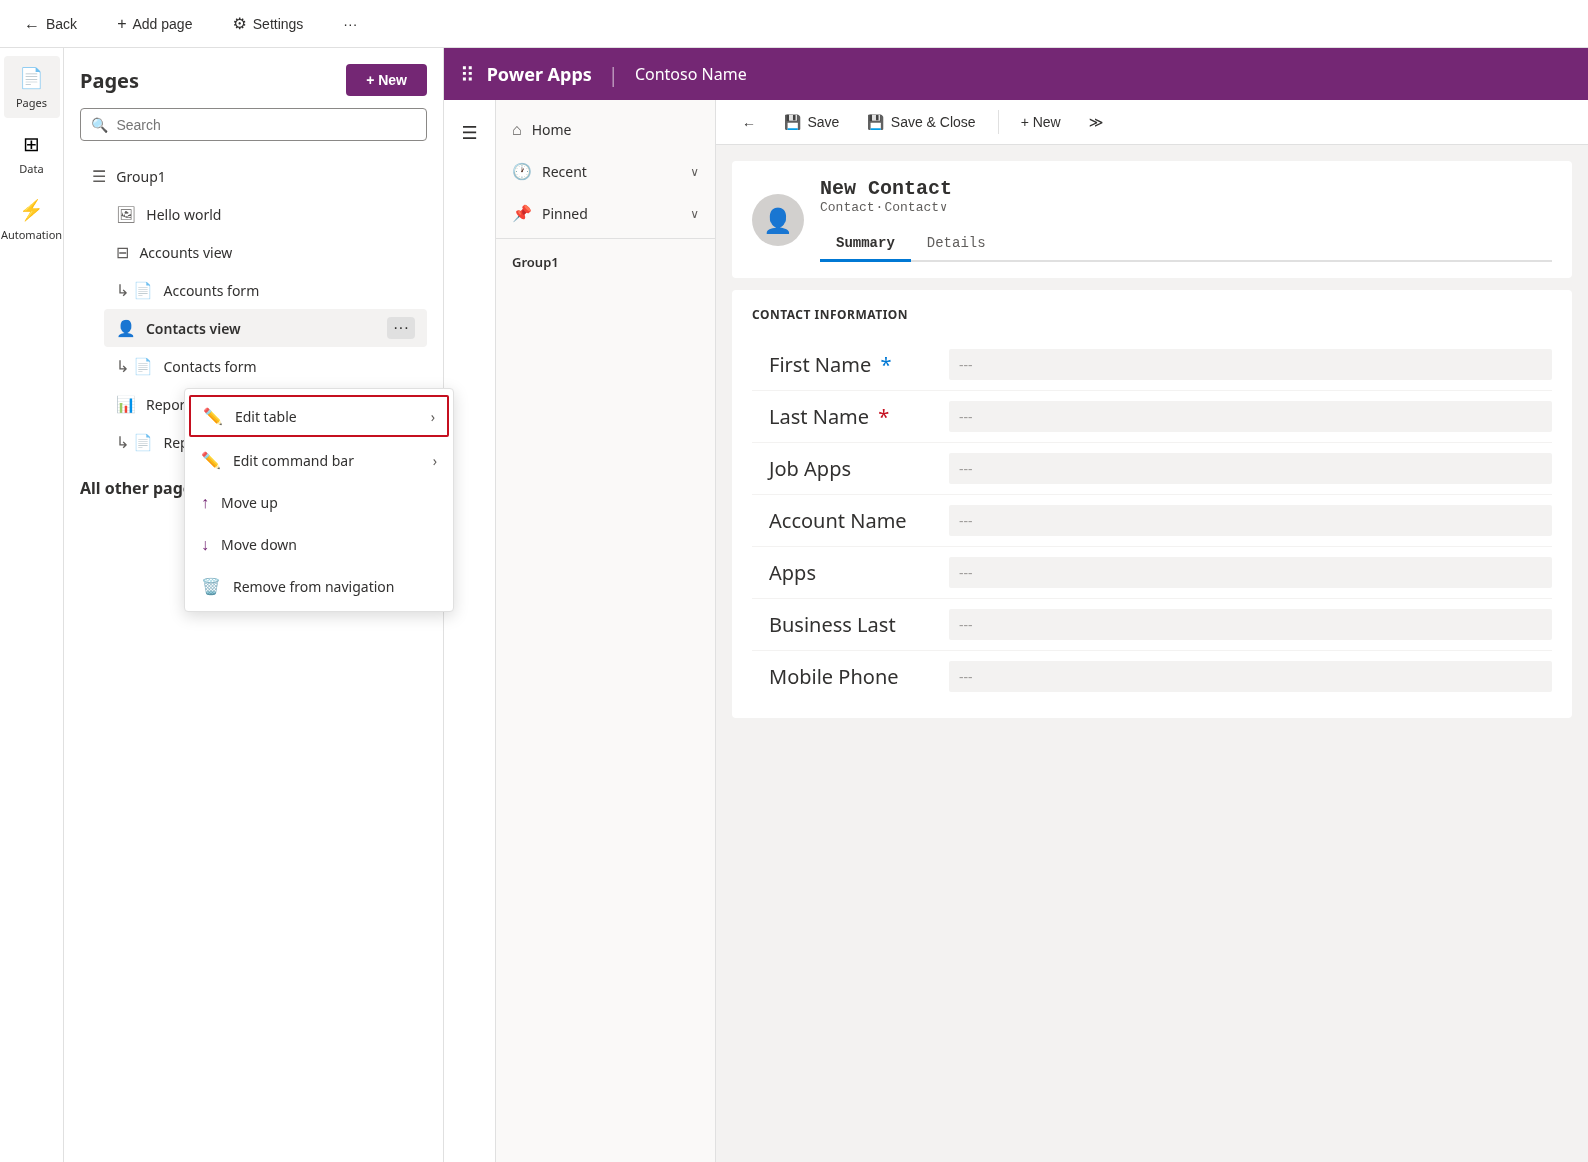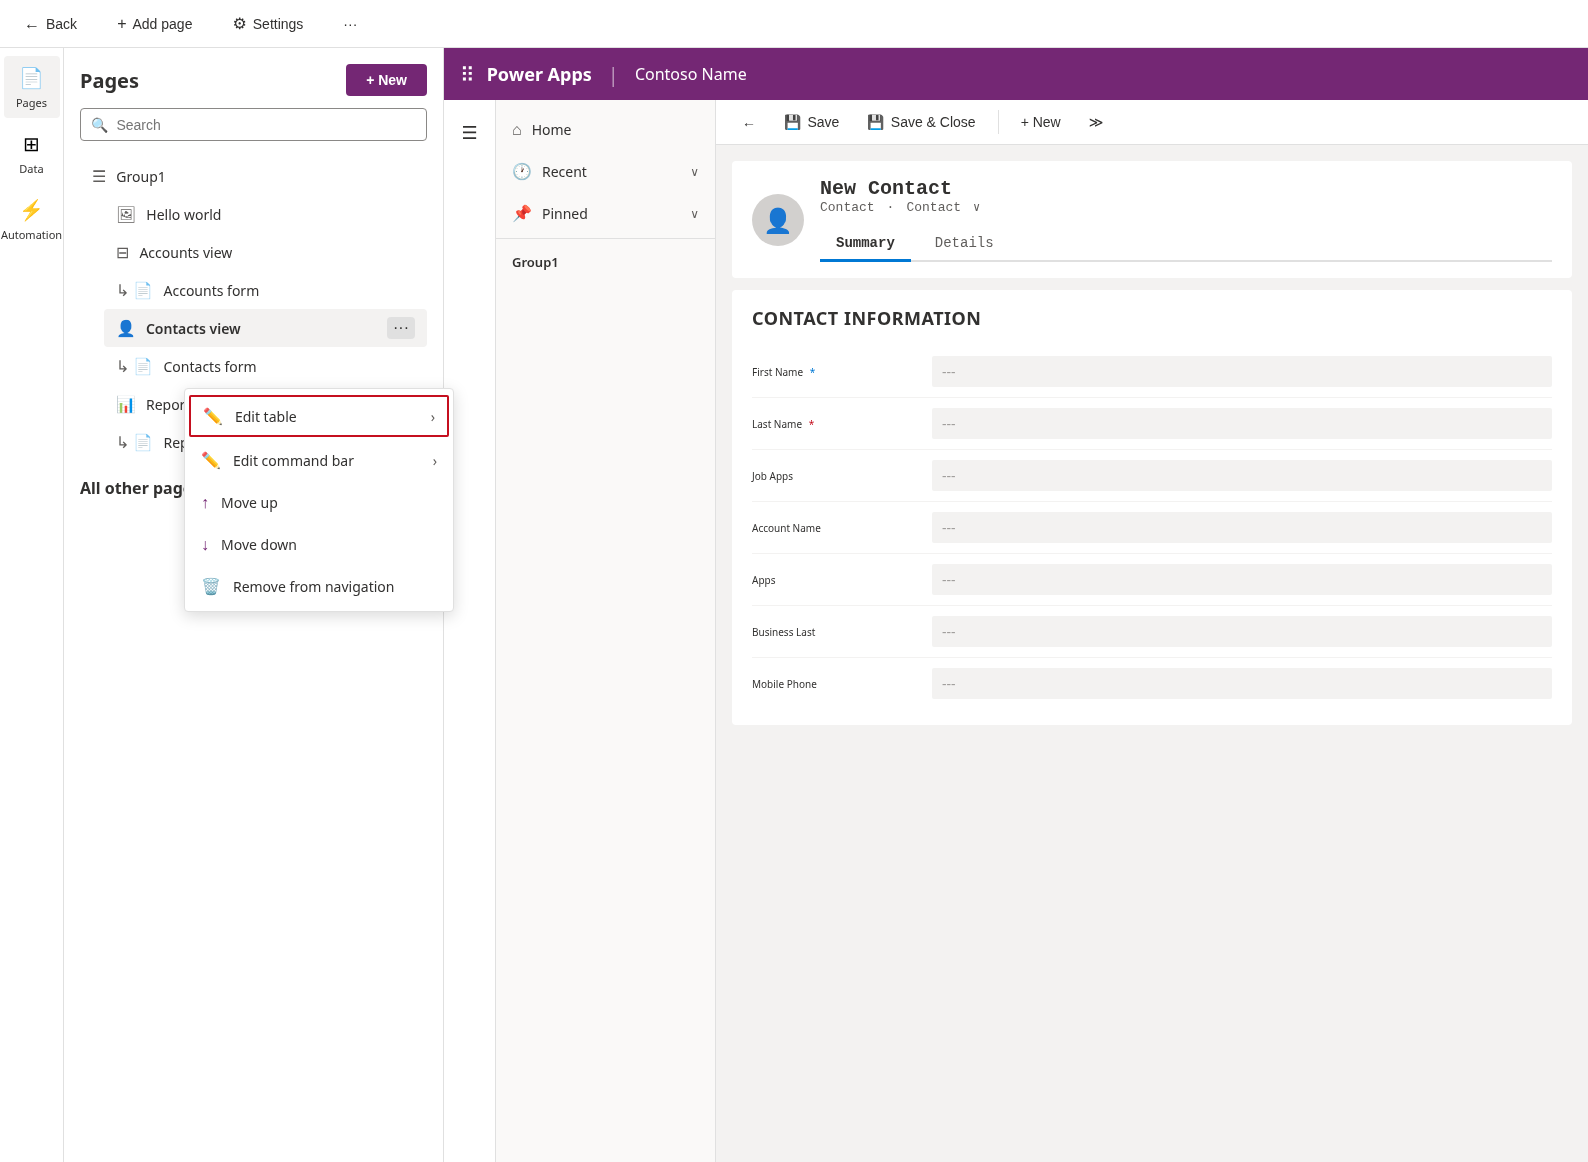--- a/index.html
+++ b/index.html
@@ -329,26 +329,26 @@
       border-radius: 50%;
       display: flex;
       align-items: center;
       justify-content: center;
       font-size: 24px;
       color: #605e5c;
       flex-shrink: 0;
     }
     .contact-info { flex: 1; font-family: Liberation Mono, monospace; }
     .contact-name { font-size: 20px; font-weight: 700; color: #323130; }
-    .contact-sub { font-size: 13px; color: #605e5c; display: flex; align-items: center; gap: 12px; }
+    .contact-sub { font-size: 13px; color: #605e5c; display: flex; align-items: center; gap: 1px; }
     .contact-sub-chevron { font-size: 12px; }
 
     .form-tabs {
       display: flex;
-      gap: 8px;
+      gap: 0;
       border-bottom: 2px solid #e0e0e0;
       margin-top: 12px;
     }
     .form-tab {
       padding: 8px 16px;
       font-size: 14px;
       cursor: pointer;
       color: #605e5c;
       border-bottom: 3px solid transparent;
       margin-bottom: -2px;
@@ -359,39 +359,40 @@
       border-bottom: 3px solid #0078d4;
     }
 
     .form-section {
       background: #fff;
       border-radius: 4px;
       padding: 16px 20px;
       margin-bottom: 8px;
     }
     .form-section-title {
-      font-size: 18px;
+      font-size: 12px;
       font-weight: 700;
       color: #323130;
       text-transform: uppercase;
       letter-spacing: 0.5px;
       margin-bottom: 16px;
     }
     .form-field {
       display: flex;
       align-items: center;
       padding: 10px 0;
       border-bottom: 1px solid #f3f2f1;
     }
     .form-field:last-child { border-bottom: none; }
     .form-field-label {
       width: 180px;
-      font-size: 10px;
-      color: #323130;
-      flex-shrink: 0;
+      font-size: 20px;
+      color: #323130;
+      flex-shrink: 0;
+      margin-left: 17px;
     }
     .form-field-required {
       color: #c50f1f;
       margin-left: 4px;
     }
     .form-field-required-blue {
       color: #0078d4;
       margin-left: 4px;
     }
     .form-field-value {

